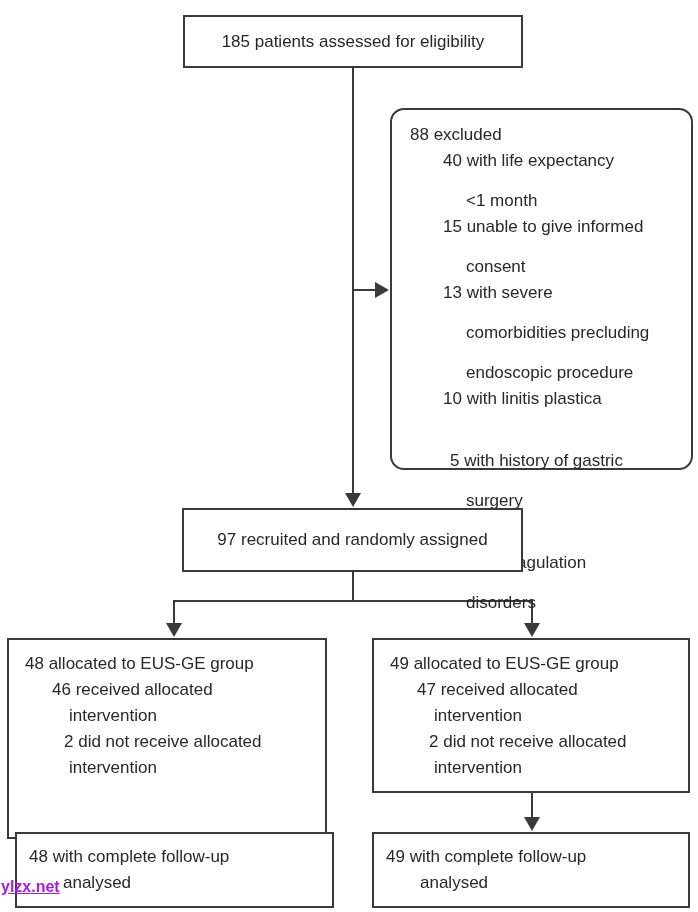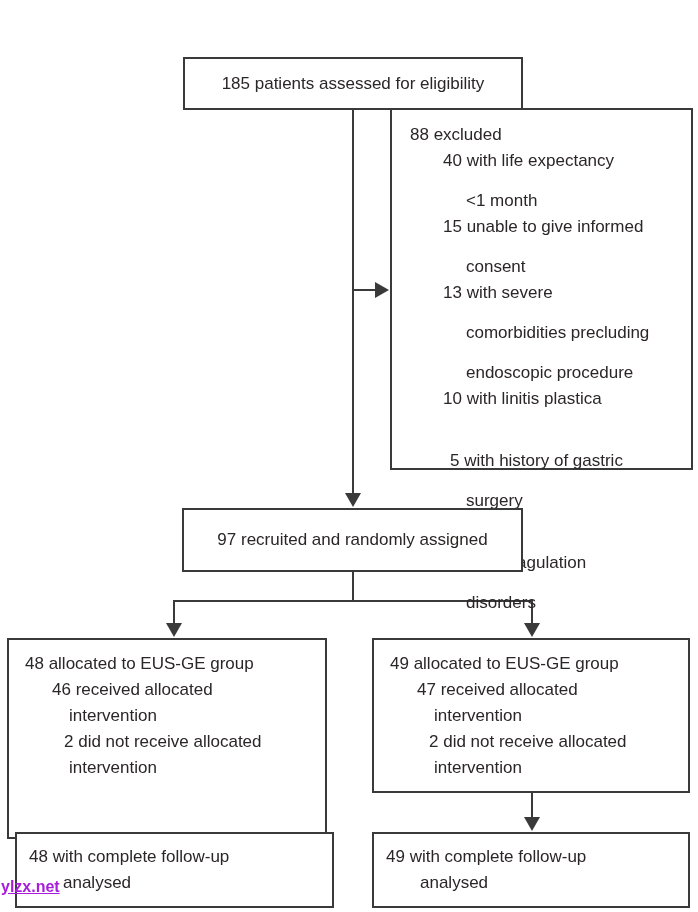--- a/index.html
+++ b/index.html
@@ -88,25 +88,25 @@
   <div class="conn" style="left:173px; top:600px; width:2px; height:24px;"></div>
   <div class="conn" style="left:531px; top:600px; width:2px; height:24px;"></div>
   <div class="arrow-down" style="left:166px; top:623px;"></div>
   <div class="arrow-down" style="left:524px; top:623px;"></div>
 
   <div class="conn" style="left:173px; top:793px; width:2px; height:25px;"></div>
   <div class="conn" style="left:531px; top:793px; width:2px; height:25px;"></div>
   <div class="arrow-down" style="left:166px; top:817px;"></div>
   <div class="arrow-down" style="left:524px; top:817px;"></div>
 
-  <div class="box center1" style="left:183px; top:15px; width:340px; height:53px;margin-top:42px;">
+  <div class="box center1" style="left:183px; top:15px; width:340px; height:53px;">
     <span>185 patients assessed for eligibility</span>
   </div>
 
-  <div class="box detail" style="left:390px; top:108px; width:303px; height:362px;">
+  <div class="box detail" style="left:390px; top:108px; width:303px; height:362px;border-radius:14px;">
     <div class="l0">88 excluded</div>
     <div class="l1">40 with life expectancy</div>
     <div class="l2">&lt;1 month</div>
     <div class="l1">15 unable to give informed</div>
     <div class="l2">consent</div>
     <div class="l1">13 with severe</div>
     <div class="l2">comorbidities precluding</div>
     <div class="l2">endoscopic procedure</div>
     <div class="l1">10 with linitis plastica</div>
     <div class="l1s">5 with history of gastric</div>

